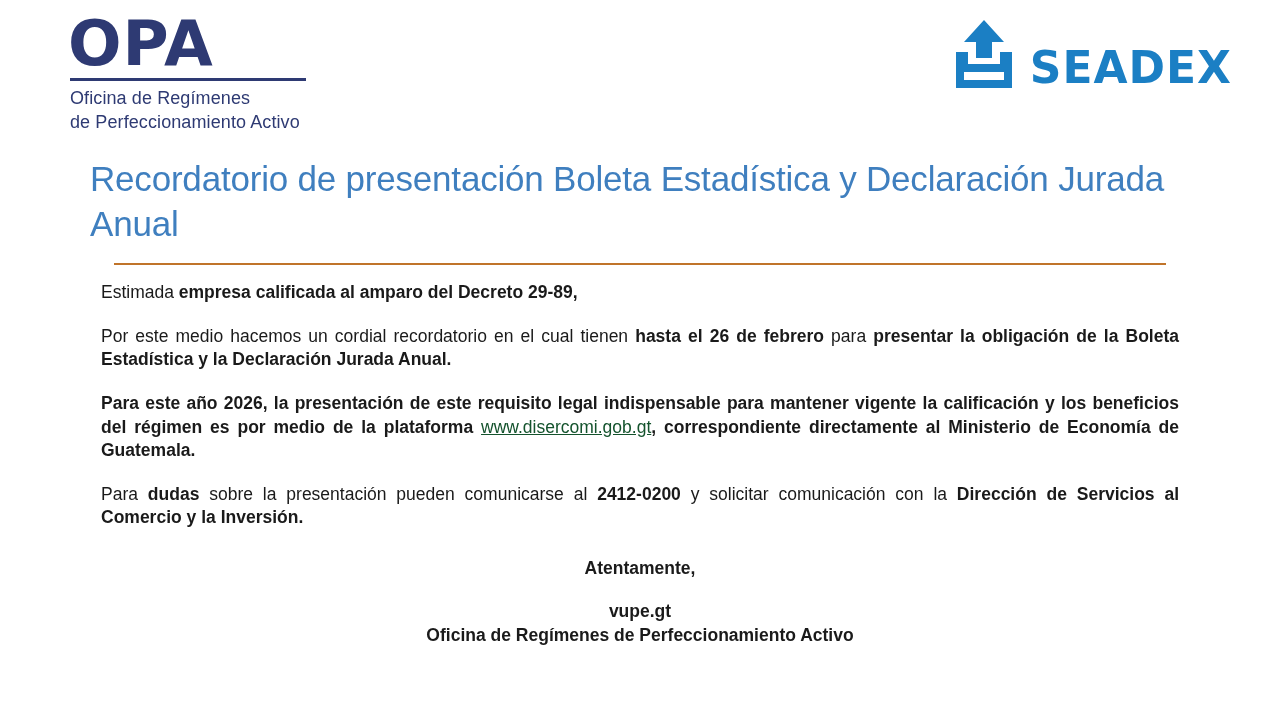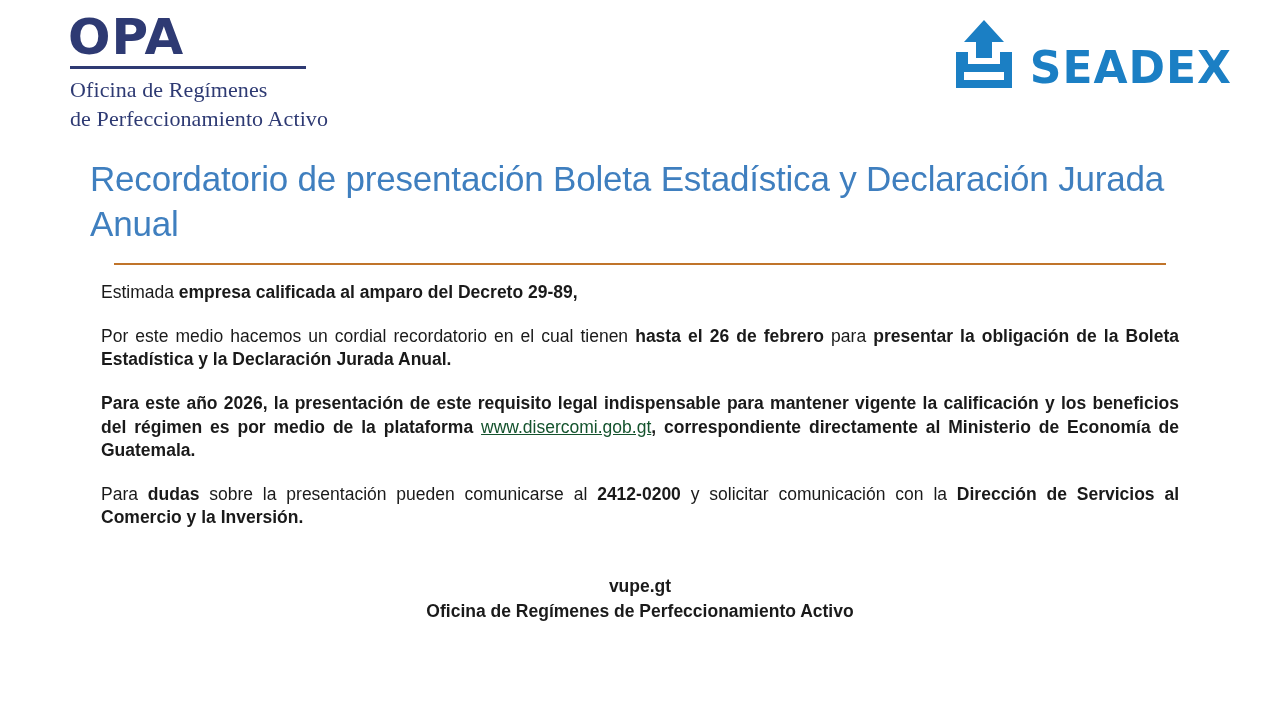--- a/index.html
+++ b/index.html
@@ -24,37 +24,37 @@
 
   
   .opa-logo {
     position: absolute;
     left: 62px;
     top: 14px;
     width: 300px;
   }
   .opa-word {
     font-family: "DejaVu Sans", sans-serif;
-    font-size: 50px;
+    font-size: 63px;
     font-weight: bold;
     letter-spacing: 1px;
     color: #2e3a73;
     line-height: 0.95;
     margin: 0;
     padding: 0 0 0 6px;
   }
   .opa-rule {
     width: 236px;
     height: 3px;
     background: #2e3a73;
     margin: 4px 0 6px 8px;
   }
   .opa-sub {
-    font-family: Liberation Serif, serif;
-    font-size: 22px;
+    font-family: Liberation Sans, sans-serif;
+    font-size: 18px;
     color: #2e3a73;
     line-height: 1.32;
     margin-left: 8px;
     letter-spacing: 0.1px;
   }
 
   
   .seadex-logo {
     position: absolute;
     right: 48px;
@@ -191,17 +191,18 @@
 
   <p class="para">
     <b>Para este año 2026, la presentación de este requisito legal indispensable para mantener vigente la calificación y los beneficios del régimen es por medio de la plataforma </b><a class="link" href="#">www.disercomi.gob.gt</a><b>, correspondiente directamente al Ministerio de Economía de Guatemala.</b>
   </p>
 
   <p class="para">
     <span>Para </span><b>dudas</b><span> sobre la presentación pueden comunicarse al </span><b>2412-0200</b><span> y solicitar comunicación con la </span><b>Dirección de Servicios al Comercio y la Inversión.</b>
   </p>
 
   <div class="signature">
+    <span class="sign-line">Atentamente,</span>
     <span class="sign-gap"></span>
     <span class="sign-line">vupe.gt</span>
     <span class="sign-line">Oficina de Regímenes de Perfeccionamiento Activo</span>
   </div>
 </div>
 
 </body></html>

